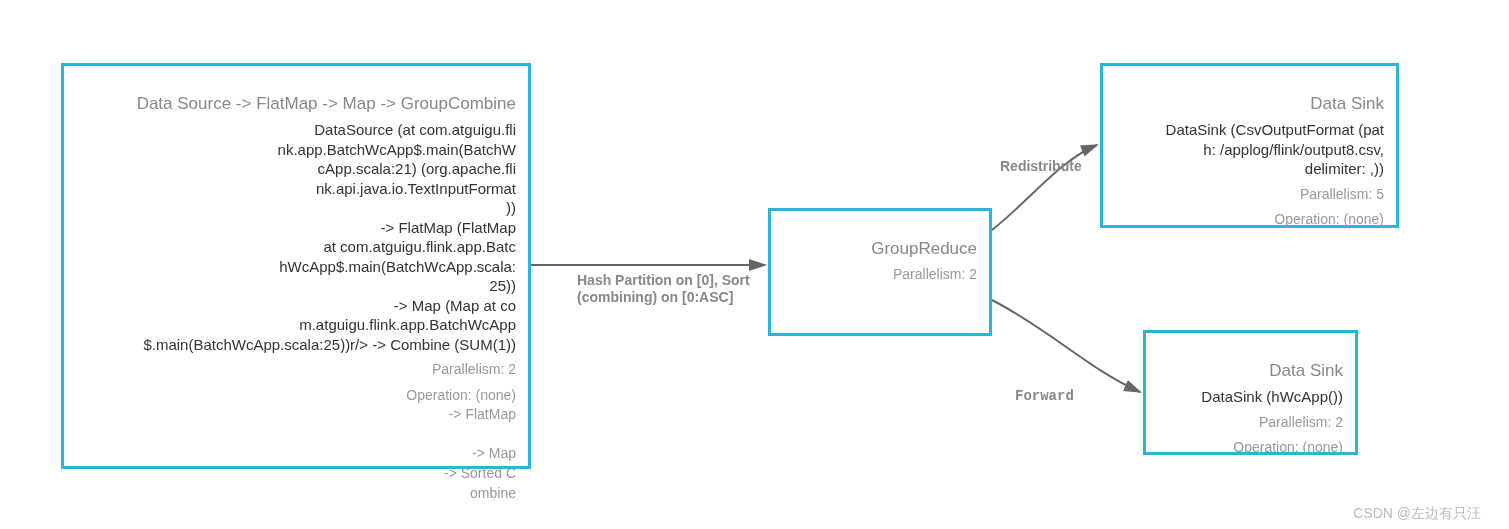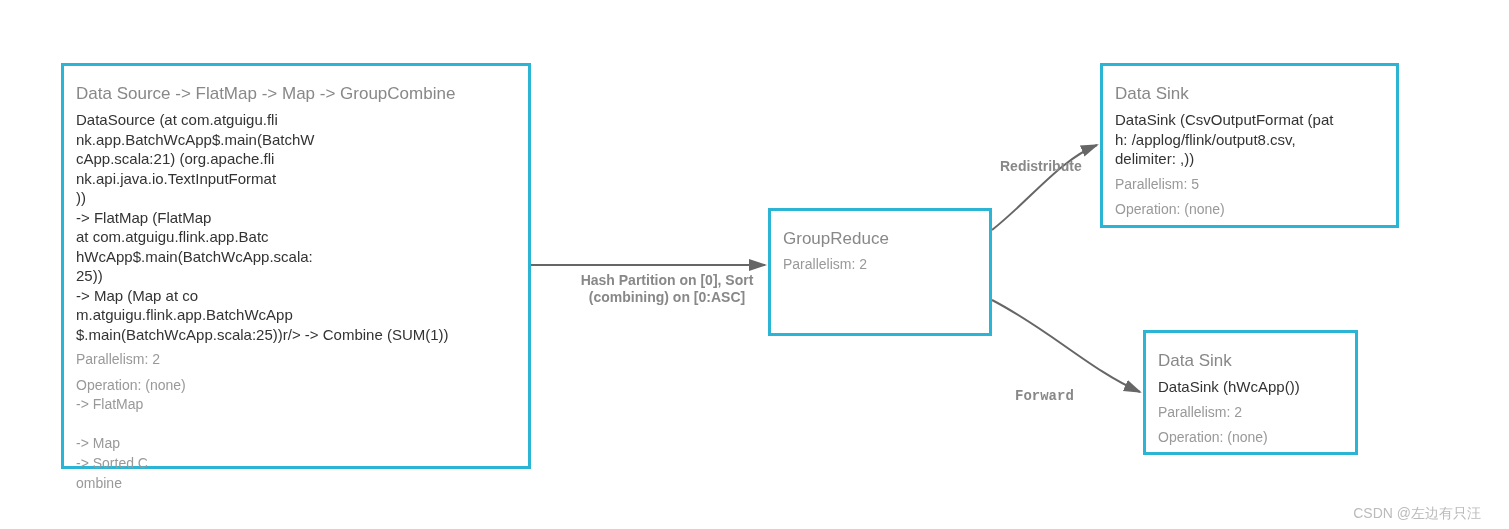--- a/index.html
+++ b/index.html
@@ -7,22 +7,22 @@
       font-family: Arial, Helvetica, sans-serif;
       background: #fff;
       position: relative;
       width: 1509px;
       height: 529px;
     }
     .node {
       position: absolute;
       border: 3px solid #2bb4d4;
       background: #fff;
-      text-align: left;
-      padding: 18px 12px;
+      text-align: right;
+      padding: 28px 12px;
     }
     .node-title {
       color: #888;
       font-size: 17px;
       margin-bottom: 6px;
     }
     .node-body {
       color: #333;
       font-size: 15px;
       line-height: 1.3;
@@ -31,21 +31,21 @@
       color: #999;
       font-size: 14px;
       line-height: 1.4;
       margin-top: 6px;
     }
     .edge-label {
       position: absolute;
       color: #888;
       font-size: 14px;
       font-weight: bold;
-      text-align: center;
+      text-align: left;
       line-height: 1.2;
     }
     .watermark {
       position: absolute;
       color: #bbb;
       font-size: 14px;
     }
     svg.connector {
       position: absolute;
       top: 0; left: 0;

